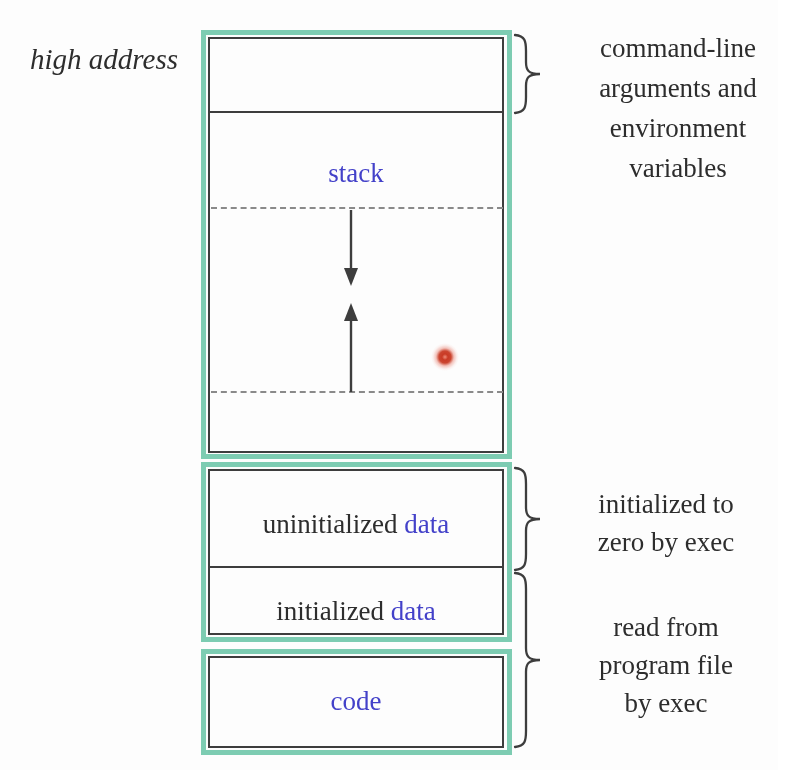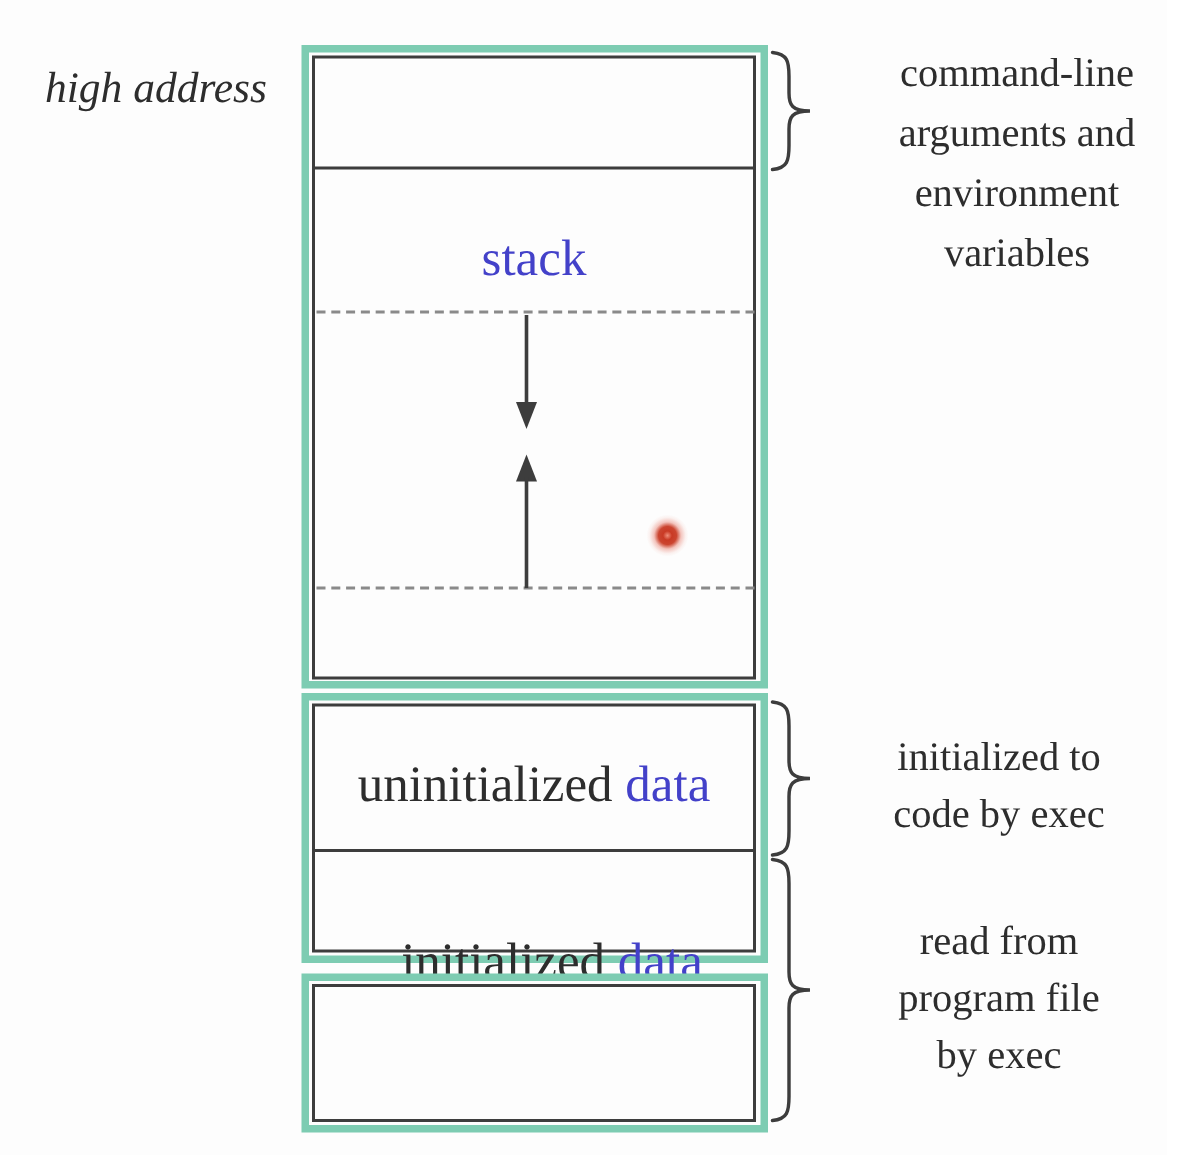--- a/index.html
+++ b/index.html
@@ -32,21 +32,21 @@
   }
   .dashed-line {
     position: absolute;
     height: 0;
     border-top: 2px dashed var(--dash, #8a8a8a);
   }
   .seg-label {
     position: absolute;
     left: 208px; width: 296px;
     text-align: center;
-    font-size: 34px;
+    font-size: 27px;
     line-height: 32px;
     white-space: nowrap;
   }
   .blue { color: var(--blue, #4341c9); }
   .addr-label {
     position: absolute;
     font-style: italic;
     font-size: 29px;
     line-height: 34px;
     text-align: center;
@@ -101,45 +101,46 @@
     </g>
   </svg>
 
 
   <div id="laser-dot"></div>
 
   <div class="teal-frame" style="left:201px; top:462px; width:311px; height:180px;"></div>
   <div class="black-box" style="left:208px; top:469px; width:296px; height:166px;"></div>
   <div class="divider" style="left:209px; top:566px; width:294px;"></div>
   <div class="seg-label" style="top:508px;"><span>uninitialized </span><span class="blue">data</span></div>
-  <div class="seg-label" style="top:626px;padding-left:12px;"><span>initialized </span><span class="blue">data</span></div>
+  <div class="seg-label" style="top:595px;"><span>initialized </span><span class="blue">data</span></div>
 
   <div class="teal-frame" style="left:201px; top:649px; width:311px; height:106px;"></div>
   <div class="black-box" style="left:208px; top:656px; width:296px; height:92px;"></div>
+  <div class="seg-label blue" style="top:685px;">code</div>
 
   <svg class="brace" style="left:512px; top:33px;" width="34" height="82" viewBox="0 0 34 82">
     <path d="M3,2 C13,3 14,8 14,18 L14,29 C14,37 16,41 28,41 C16,41 14,45 14,53 L14,64 C14,74 13,79 3,80" fill="none" stroke="currentColor" stroke-width="2.3" stroke-linecap="round"></path>
   </svg>
   <svg class="brace" style="left:512px; top:466px;" width="34" height="106" viewBox="0 0 34 106">
     <path d="M3,2 C13,3 14,8 14,18 L14,41 C14,49 16,53 28,53 C16,53 14,57 14,65 L14,88 C14,98 13,103 3,104" fill="none" stroke="currentColor" stroke-width="2.3" stroke-linecap="round"></path>
   </svg>
   <svg class="brace" style="left:512px; top:571px;" width="34" height="178" viewBox="0 0 34 178">
     <path d="M3,2 C13,3 14,8 14,18 L14,77 C14,85 16,89 28,89 C16,89 14,93 14,101 L14,160 C14,170 13,175 3,176" fill="none" stroke="currentColor" stroke-width="2.3" stroke-linecap="round"></path>
   </svg>
 
   <div class="annotation lh40" style="left:552px; top:28px;">
     <div>command-line</div>
     <div>arguments and</div>
     <div>environment</div>
     <div>variables</div>
   </div>
 
   <div class="annotation lh38" style="left:540px; top:485px;">
     <div>initialized to</div>
-    <div><span>code by </span><span class="it">exec</span></div>
+    <div><span>zero by </span><span class="it">exec</span></div>
   </div>
 
   <div class="annotation lh38" style="left:540px; top:608px;">
     <div>read from</div>
     <div>program file</div>
     <div><span>by </span><span class="it">exec</span></div>
   </div>
 
 </div>
 

